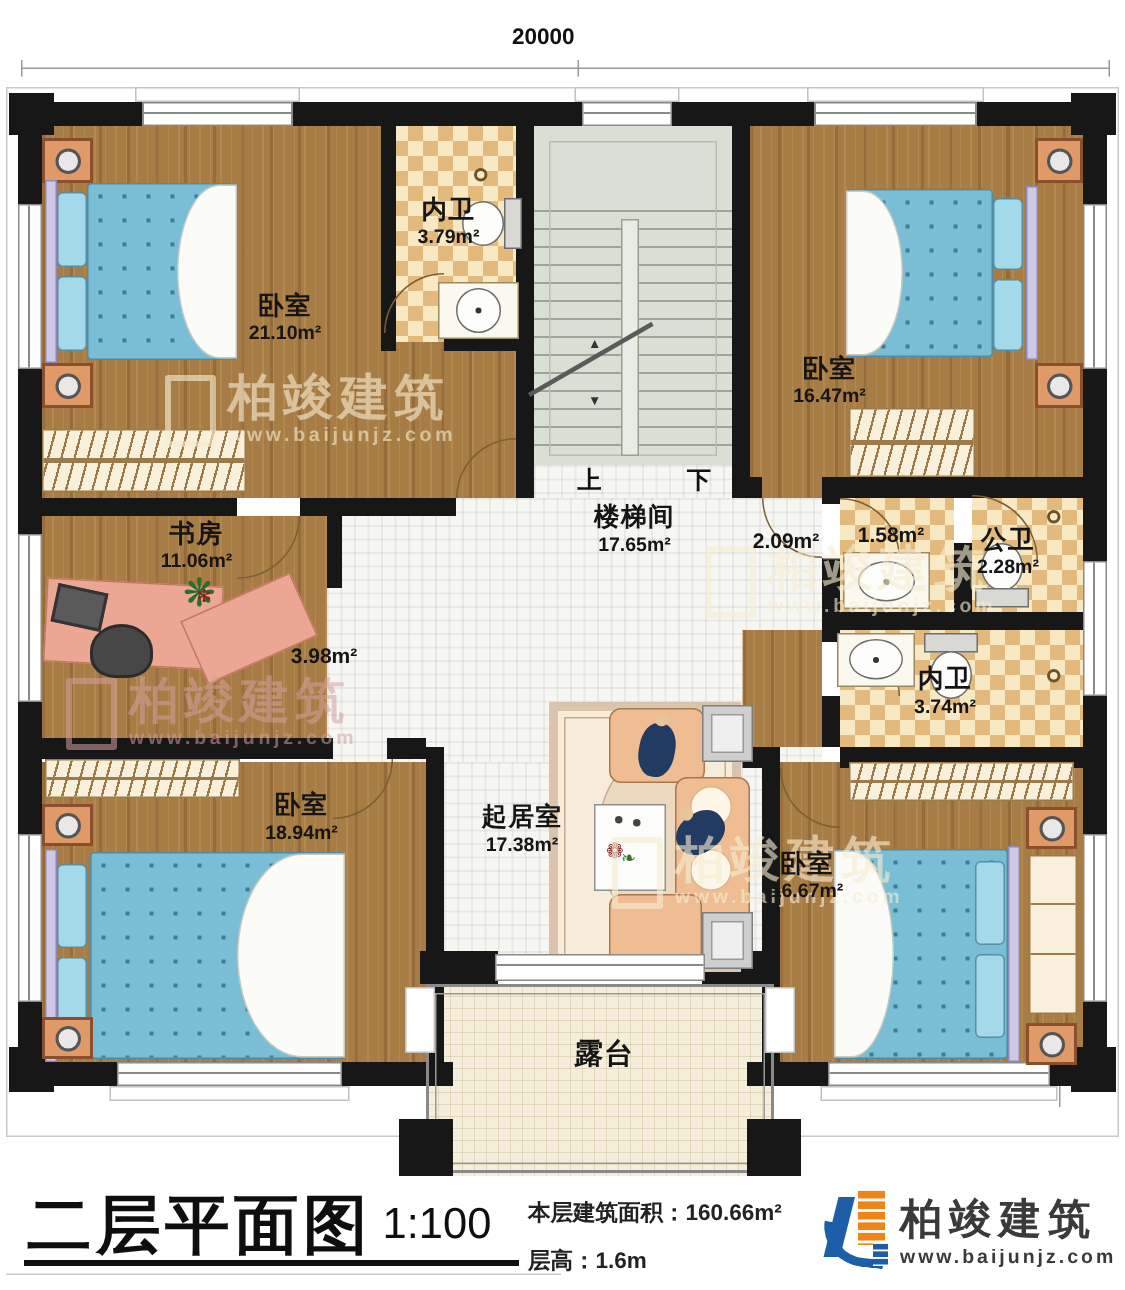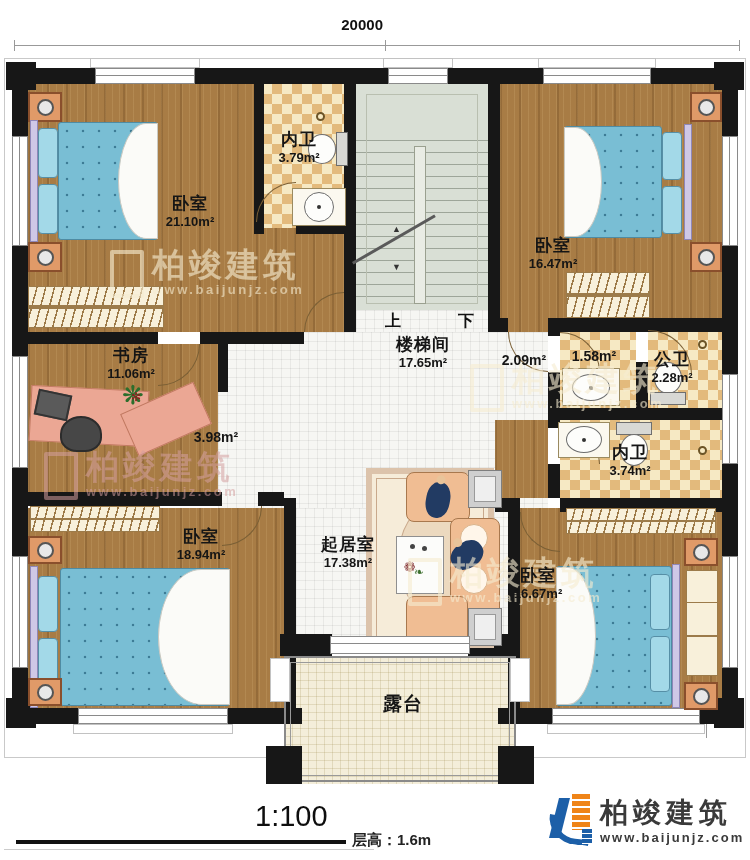--- a/index.html
+++ b/index.html
@@ -334,23 +334,27 @@
   <div class="a rlabel" style="left:538px;top:584px;">
     <span class="rname">卧室</span>
     <span class="rarea">16.67m²</span>
   </div>
   <div class="a rlabel" style="left:403px;top:704px;">
     <span class="rname" style="font-size:19px;">露台</span>
   </div>
   <div class="a updown" style="left:393px;top:321px;">上</div>
   <div class="a updown" style="left:466px;top:321px;">下</div>
 
+  <div class="a tb-title" style="left:18px;top:788px;">二层平面图</div>
   <div class="a tb-scale" style="left:255px;top:800px;">1:100</div>
   <div class="a" style="left:16px;top:840px;width:330px;height:4px;background:#111;"></div>
   <div class="a" style="left:4px;top:849px;width:370px;height:1px;background:#ccc;"></div>
+  <div class="a tb-small" style="left:352px;top:799px;">
+    <span>本层建筑面积：</span><span>160.66m²</span>
+  </div>
   <div class="a tb-small" style="left:352px;top:831px;">
     <span>层高：</span><span>1.6m</span>
   </div>
 
   <div class="a" style="left:548px;top:790px;width:48px;height:62px;">
     <div class="a" style="left:0px;top:26px;width:42px;height:28px;border:0 solid #1c5fa8;border-width:0 0 6px 6px;border-radius:0 0 0 34px;transform:rotate(6deg);"></div>
     <div class="a" style="left:6px;top:8px;width:11px;height:40px;background:#1c5fa8;transform:skewX(-14deg);"></div>
     <div class="a" style="left:24px;top:2px;width:18px;height:38px;background:#ef8418;background-image:linear-gradient(to bottom,#fff 2px,transparent 2px);background-size:100% 7px;"></div>
     <div class="a" style="left:34px;top:38px;width:10px;height:16px;background:#1c5fa8;background-image:linear-gradient(to bottom,#fff 1px,transparent 1px);background-size:100% 5px;"></div>
   </div>

